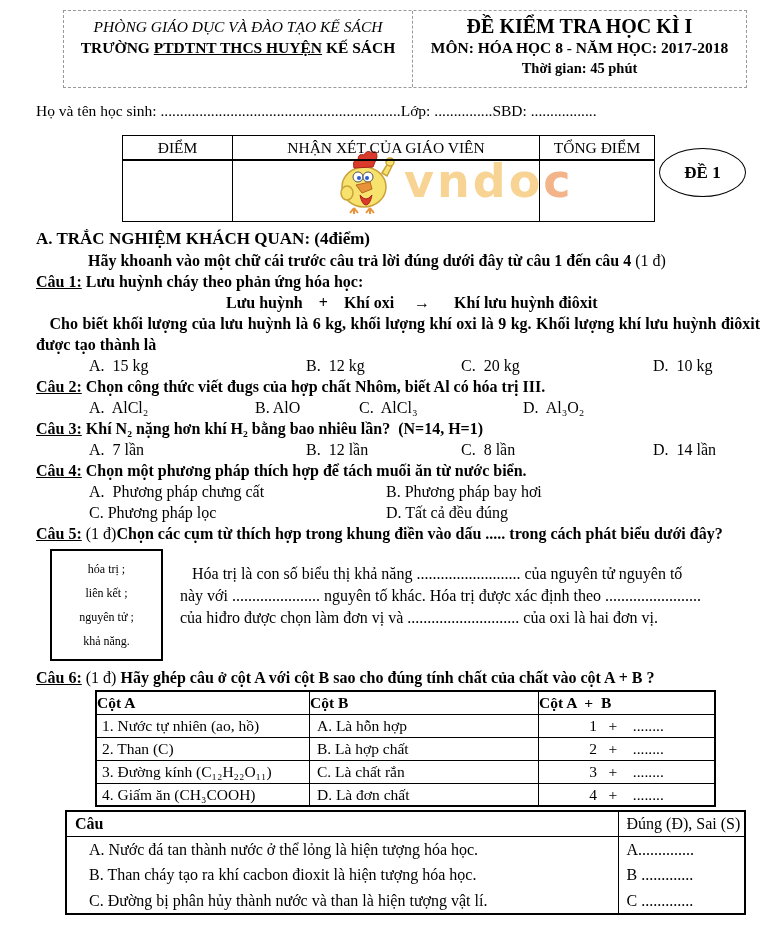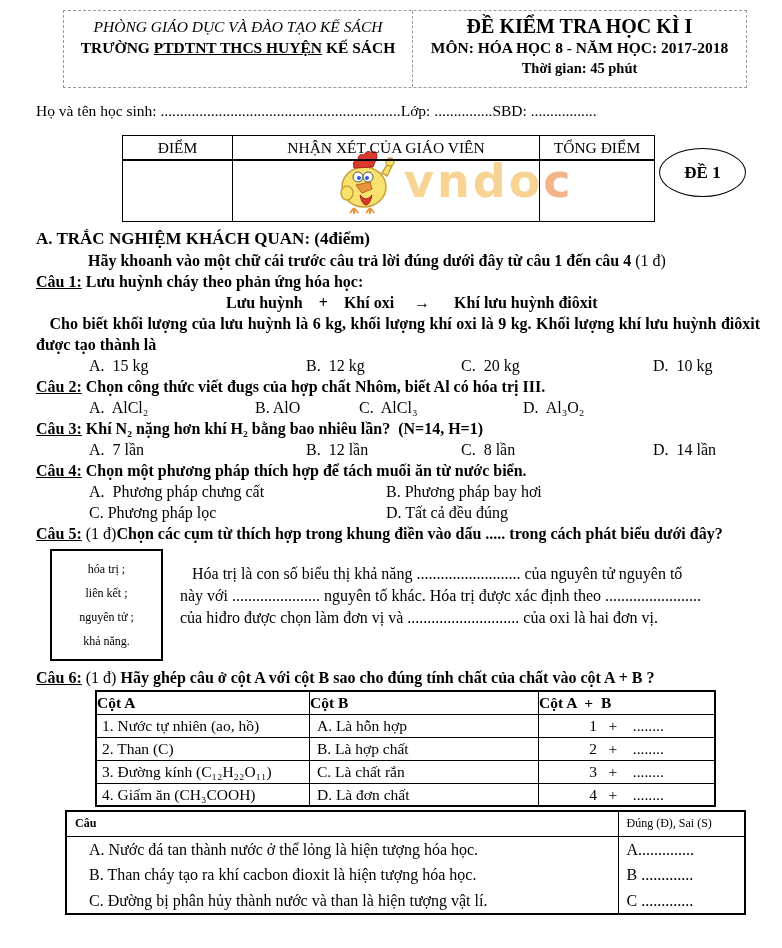--- a/index.html
+++ b/index.html
@@ -93,21 +93,21 @@
   .q6-table th, .q6-table td { border:1px solid #000; font-size:15.5px; height:23px; }
   .q6-table th { font-weight:bold; text-align:left; }
   .q6-table td.c1 { width:214px; padding-left:5px; }
   .q6-table td.c2 { width:230px; padding-left:7px; }
   .q6-table td.c3 { width:177px; text-align:center; }
 
   
   .q7-table {
     margin:3px 0 0 29px; width:681px; border-collapse:collapse; border:2px solid #000;
   }
-  .q7-table th { border:1px solid #000; font-size:12px; height:25px; text-align:left; padding-left:8px; }
+  .q7-table th { border:1px solid #000; font-size:16px; height:25px; text-align:left; padding-left:8px; }
   .q7-table th.h1 { font-weight:bold; }
   .q7-table th.h2 { font-weight:normal; width:127px; }
   .q7-table td { border-left:1px solid #000; border-right:1px solid #000; font-size:16px; height:26px; vertical-align:top; padding-top:2px; }
   .q7-table td.c1 { padding-left:22px; }
   .q7-table td.c2 { padding-left:8px; } .mt4{margin-top:4px;} .mt10{margin-top:10px;}
 </style>
 </head>
 <body>
 
 <div class="page">

